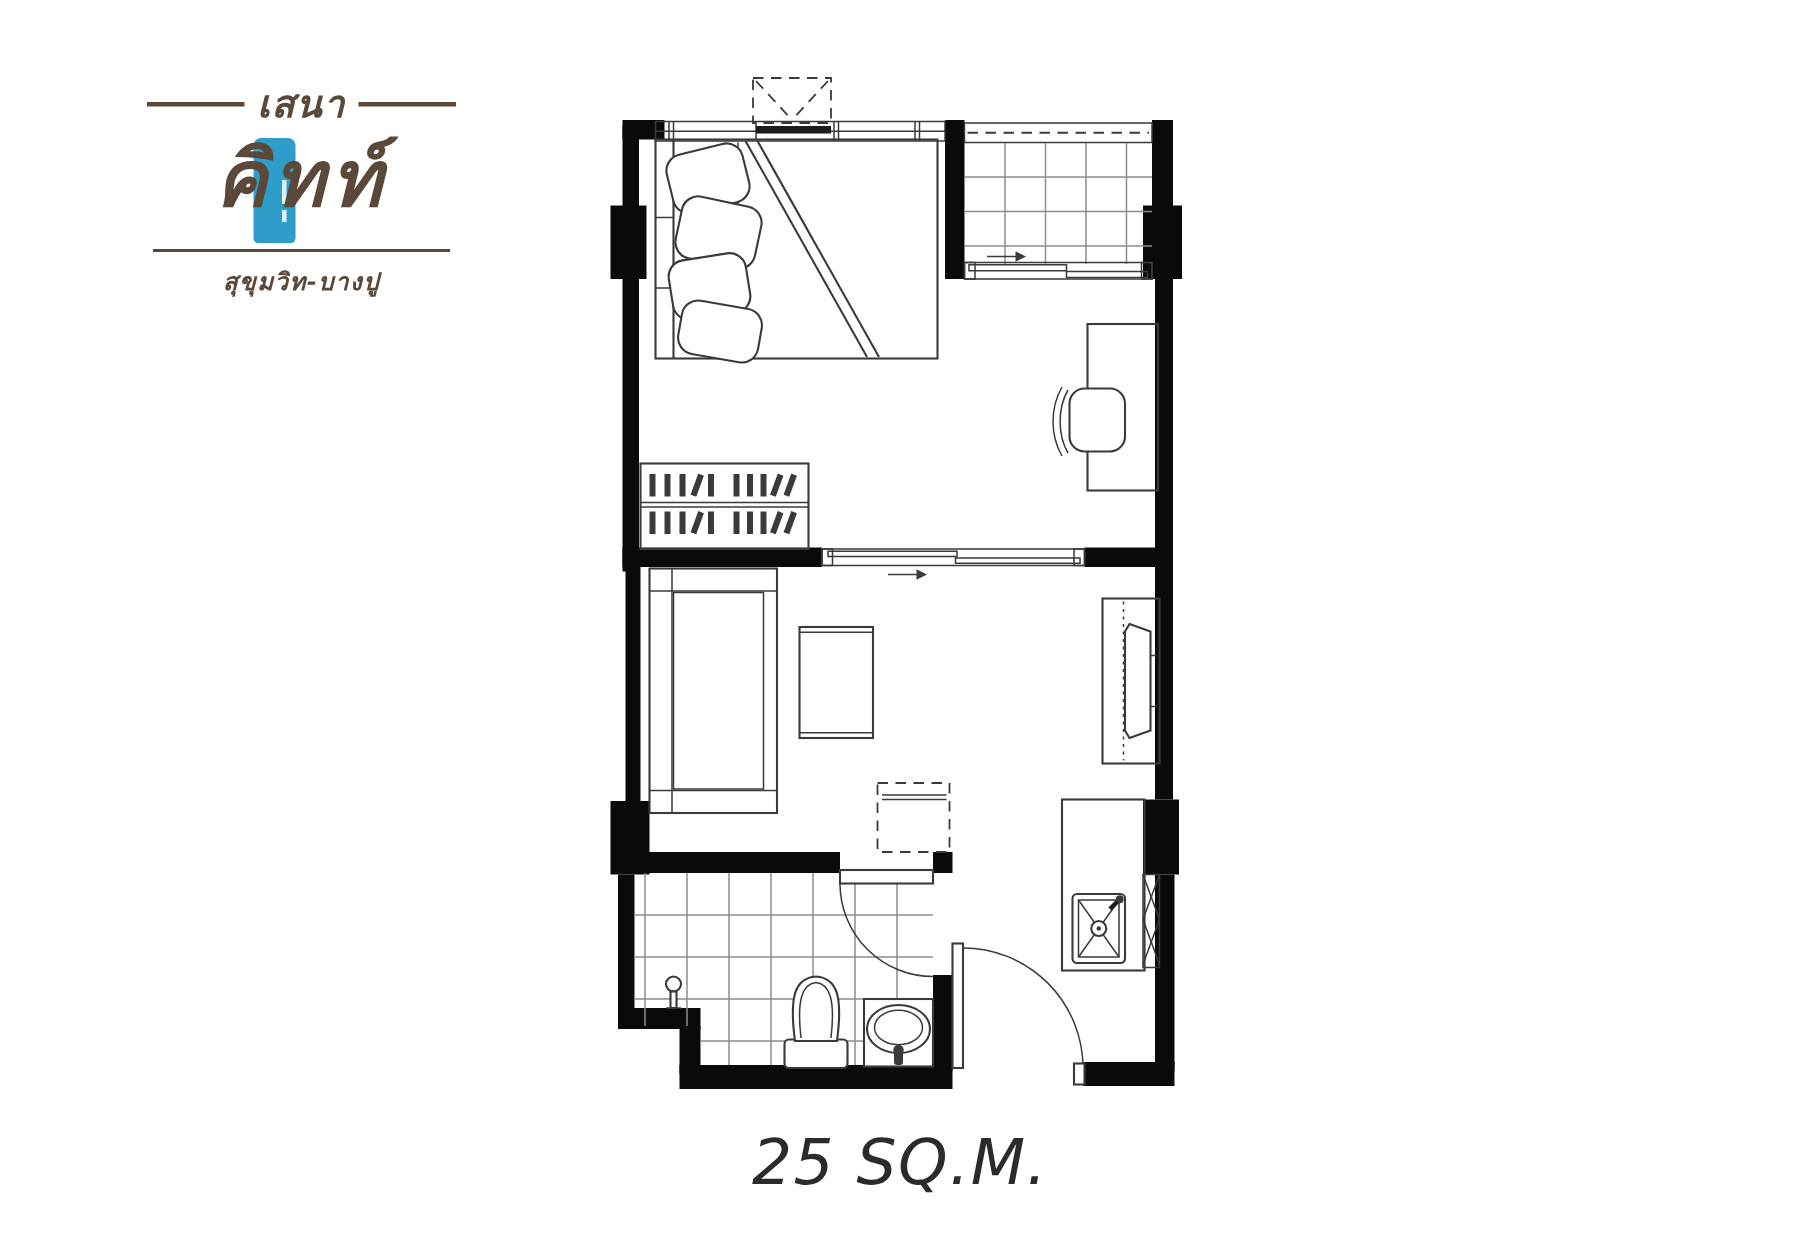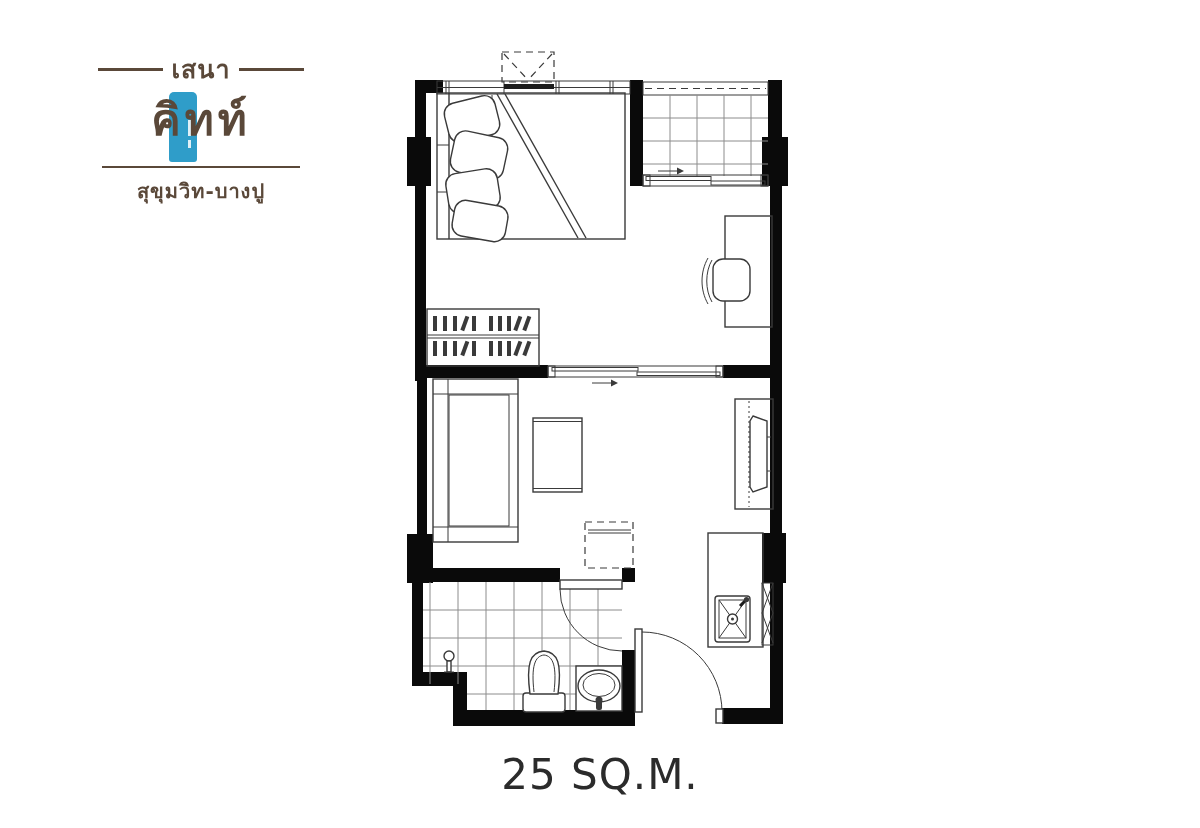--- a/index.html
+++ b/index.html
@@ -1,35 +1,35 @@
 <!DOCTYPE html>
 <html style="--brand-brown: #5a4839; --brand-blue: #2f9dc9; --ink: #3a3a3a; --wall: #0a0a0a; --grid: #8c8c8c; --label: #2b2b2b; --bg: #ffffff;"><head>
 <meta charset="utf-8">
 <style>
   :root{
     --brand-brown:#5a4839; --brand-blue:#2f9dc9; --ink:#3a3a3a;
     --wall:#0a0a0a; --grid:#8c8c8c; --label:#2b2b2b; --bg:#ffffff;
   }
   html,body{margin:0;padding:0;background:var(--bg);}
   .stage{position:relative;width:1188px;height:828px;background:var(--bg);overflow:hidden;
-         font-family:"DejaVu Sans","Liberation Sans",sans-serif;}
+         font-family:"DejaVu Sans","Liberation Sans",sans-serif;font-style:italic;}
   
   .logo{position:absolute;left:98px;top:56px;width:206px;color:var(--brand-brown);text-align:center;}
   .logo-line1{display:flex;align-items:center;gap:9px;}
   .logo-line1 .dash{flex:1;border-top:3px solid var(--brand-brown);}
   .logo-top{font-size:25px;font-weight:bold;letter-spacing:1px;line-height:1.1;}
   .logo-name-wrap{position:relative;margin-top:-4px;height:84px;}
   .logo-tower{position:absolute;left:71px;top:12px;width:28px;height:70px;background:var(--brand-blue);
               border-radius:5px 5px 3px 3px;}
   .logo-tower .tw1,.logo-tower .tw2{position:absolute;right:6px;width:3px;background:#fff;opacity:.85;}
   .logo-tower .tw1{top:28px;height:16px;}
   .logo-tower .tw2{top:48px;height:8px;}
-  .logo-name{position:relative;font-size:44px;font-weight:bold;line-height:80px;letter-spacing:4px;}
+  .logo-name{position:relative;font-size:52px;font-weight:bold;line-height:80px;letter-spacing:4px;}
   .logo-rule{border-top:2px solid var(--brand-brown);margin:2px 4px 0 4px;}
-  .logo-sub{font-size:20px;font-weight:bold;margin-top:7px;letter-spacing:1px;}
+  .logo-sub{font-size:16px;font-weight:bold;margin-top:7px;letter-spacing:1px;}
   
   svg.plan{position:absolute;left:0;top:0;}
   .wall{fill:var(--wall);stroke:none;}
   .ln{fill:none;stroke:var(--ink);stroke-width:1.4;}
   .lnw{fill:#fff;stroke:var(--ink);stroke-width:1.4;}
   .thin{fill:none;stroke:var(--ink);stroke-width:1;}
   .grid{fill:none;stroke:var(--grid);stroke-width:1;}
   .dash{fill:none;stroke:var(--ink);stroke-width:1.2;stroke-dasharray:7 5;}
   .fill-ink{fill:var(--ink);stroke:none;}
   .glass{fill:#1c1c1c;stroke:none;}

